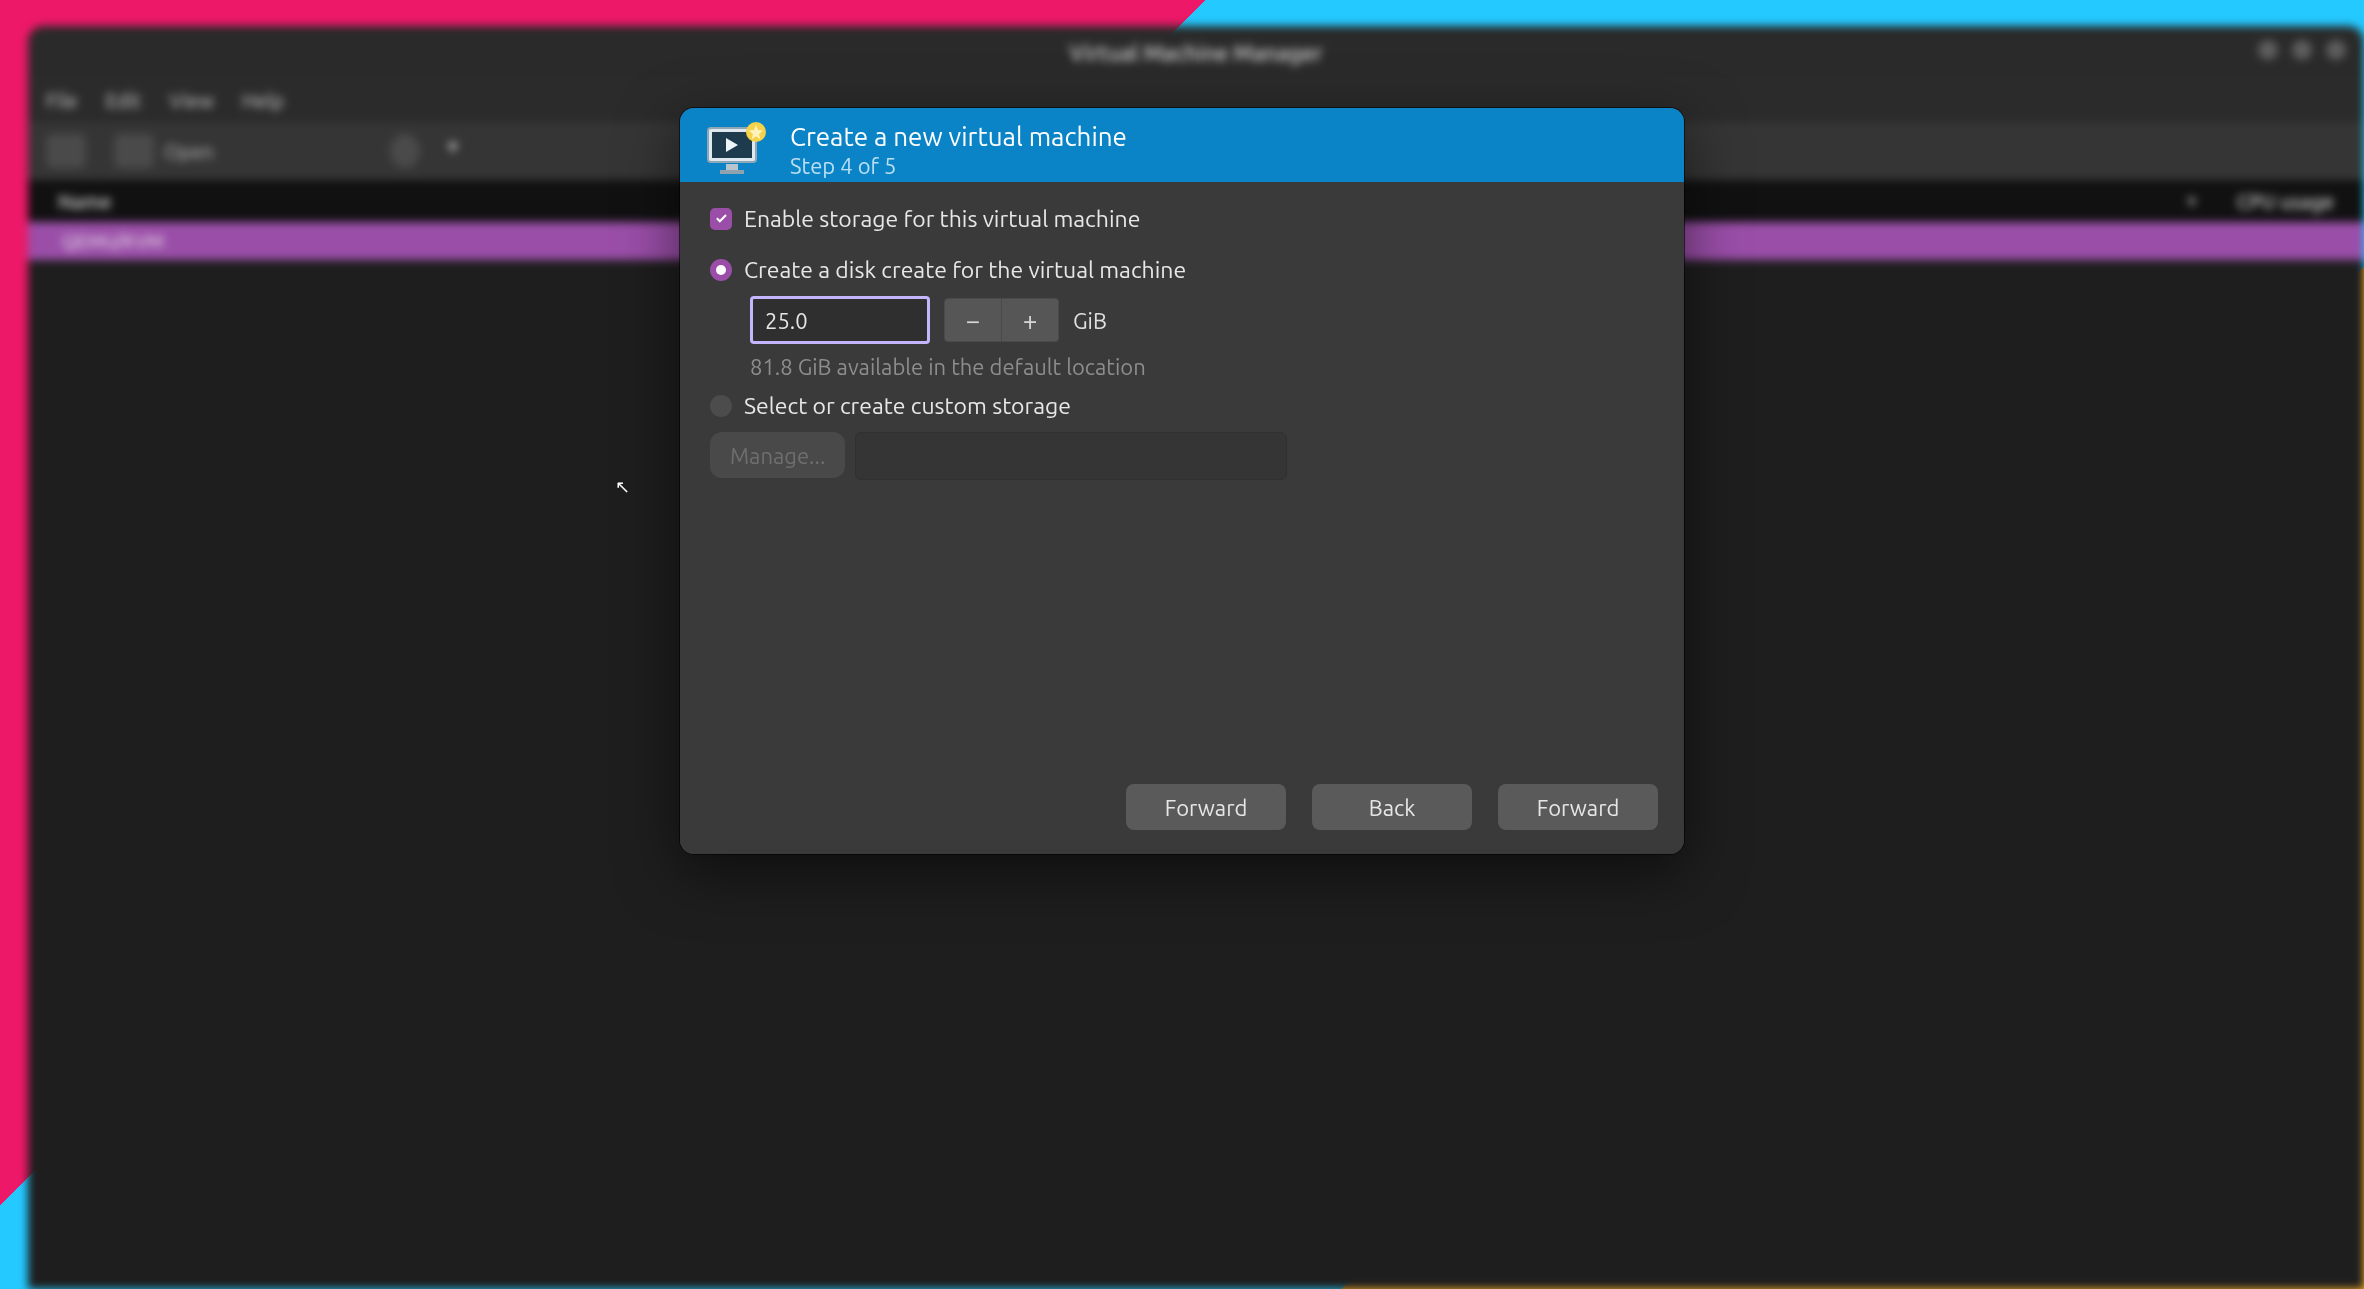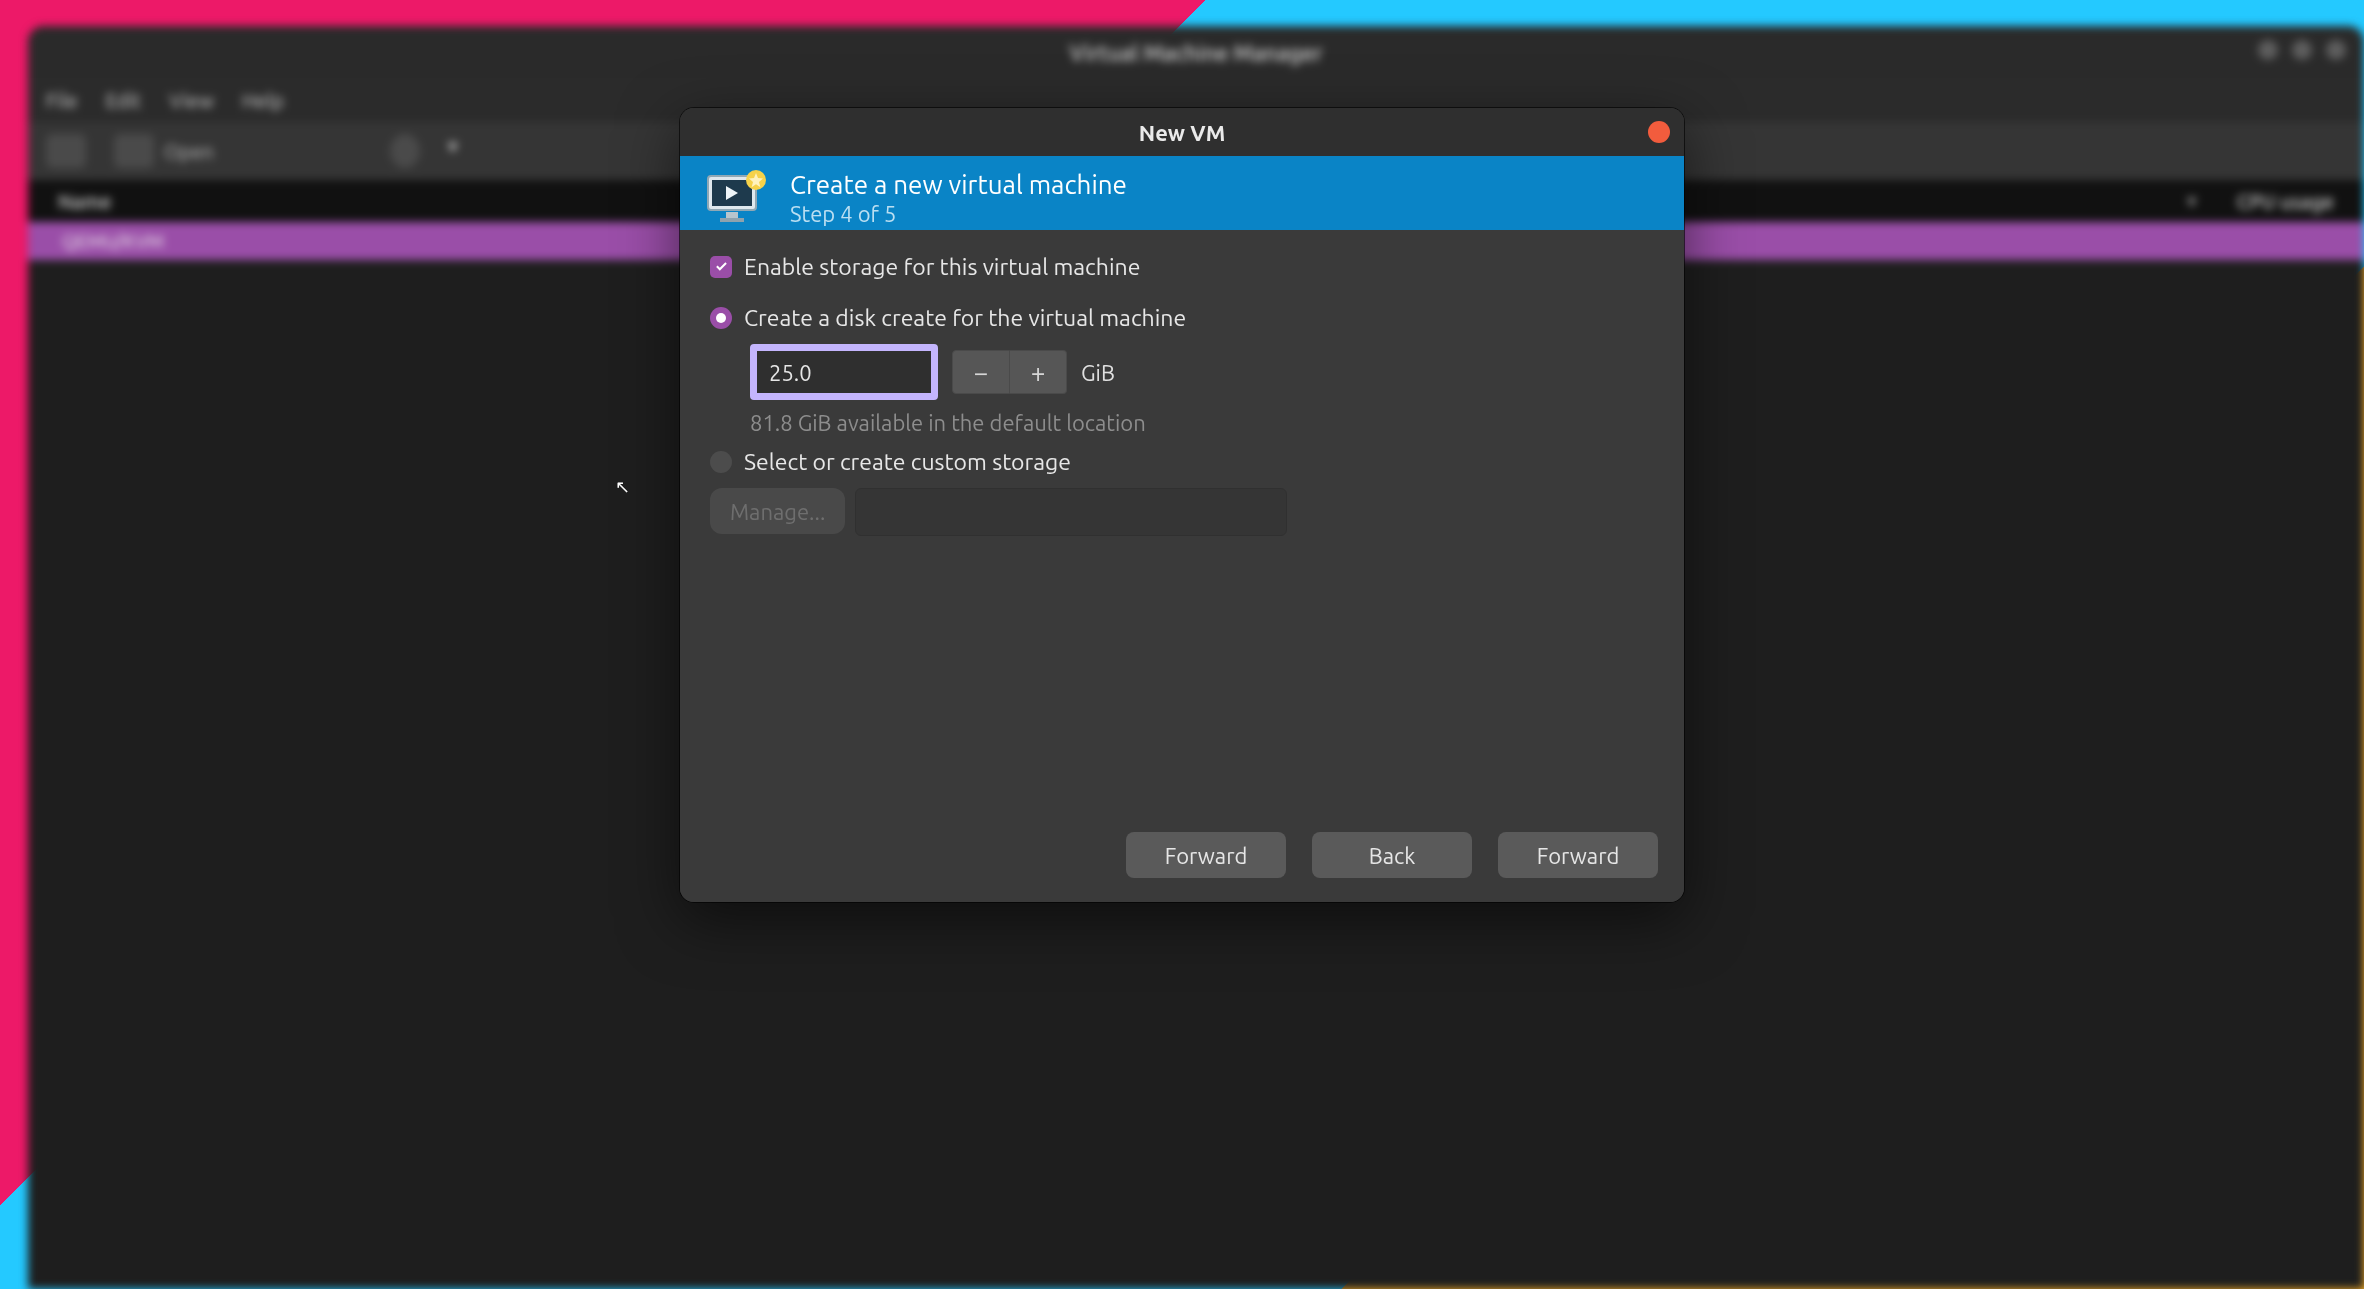--- a/index.html
+++ b/index.html
@@ -121,21 +121,21 @@
     width:22px;height:22px;border-radius:50%;flex:none;
     background:#4c4c4c;position:relative;
   }
   .radio.checked{background:var(--accent-purple);}
   .radio.checked::after{
     content:"";position:absolute;inset:6px;border-radius:50%;background:#fff;
   }
 
   .size-row{display:flex;align-items:center;gap:14px;margin-left:40px;margin-bottom:10px;}
   .size-input{
-    width:150px;height:42px;background:#2f2f2f;border:7px solid #c4b5fd;border-radius:4px;
+    width:150px;height:42px;background:#2f2f2f;border:3px solid #c4b5fd;border-radius:4px;
     color:var(--text);font-size:22px;padding:0 12px;display:flex;align-items:center;
   }
   .stepper{display:flex;}
   .step-btn{
     width:56px;height:42px;background:#565656;display:flex;align-items:center;justify-content:center;
     font-size:26px;color:#d6d6d6;cursor:pointer;user-select:none;border:1px solid #4a4a4a;
   }
   .step-btn:first-child{border-radius:4px 0 0 4px;}
   .step-btn:last-child{border-radius:0 4px 4px 0;border-left:none;}
   .unit{font-size:22px;color:#e0e0e0;}
@@ -207,24 +207,20 @@
     <div class="mw-row">
       <span>QEMU/KVM</span>
     </div>
   </div>
 </div>
 
 <div class="cursor">↖</div>
 
 <div class="dialog">
 
-  <div class="dlg-titlebar">
-    <span class="dlg-title">New VM</span>
-    <div class="dlg-close"></div>
-  </div>
 
   <div class="dlg-banner">
     <div class="dlg-banner-icon">
       <svg width="66" height="56" viewBox="0 0 66 56">
         <rect x="4" y="6" width="48" height="34" rx="3" fill="#dfe8ee" stroke="#90a8b5" stroke-width="2"></rect>
         <rect x="8" y="10" width="40" height="26" fill="#1e3a4d"></rect>
         <polygon points="22,16 22,30 34,23" fill="#eef5f9"></polygon>
         <rect x="22" y="42" width="12" height="6" fill="#b8c5cd"></rect>
         <rect x="16" y="48" width="24" height="4" fill="#8fa2ad"></rect>
         <circle cx="52" cy="10" r="10" fill="#f6d24a"></circle>

